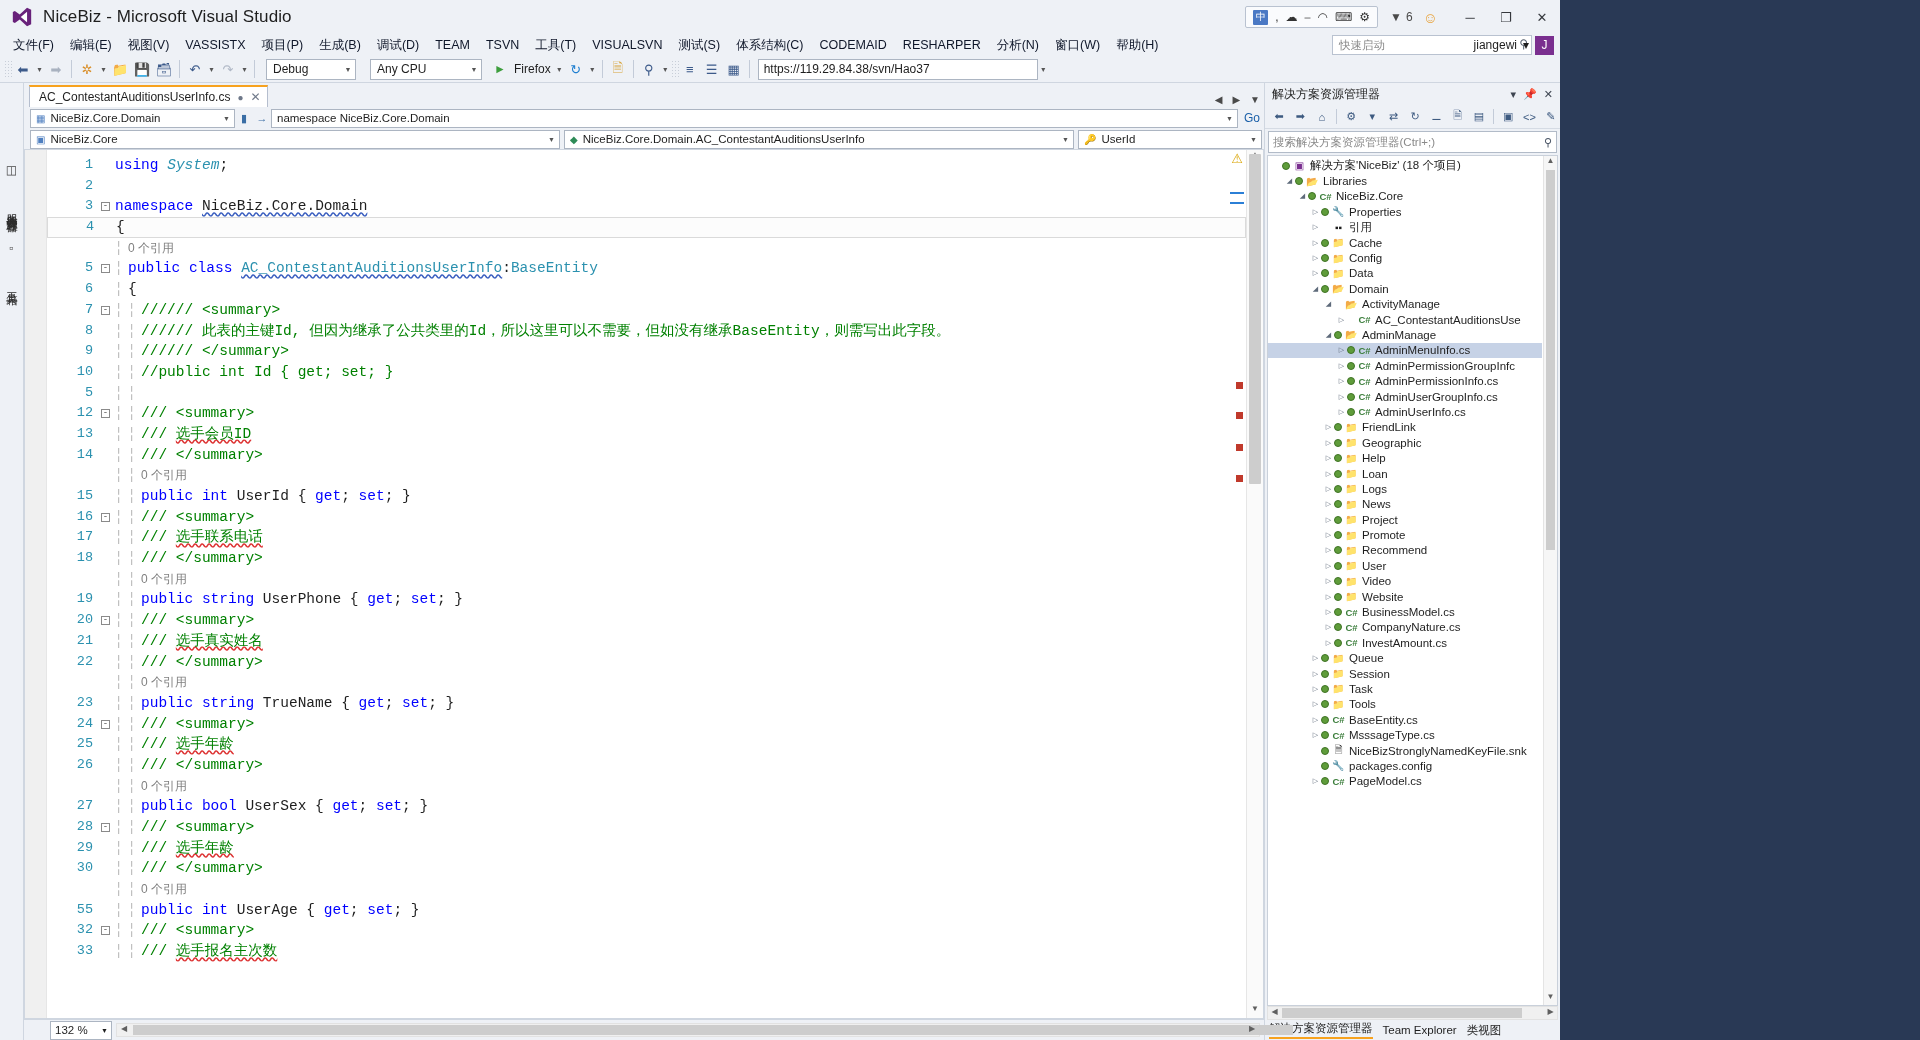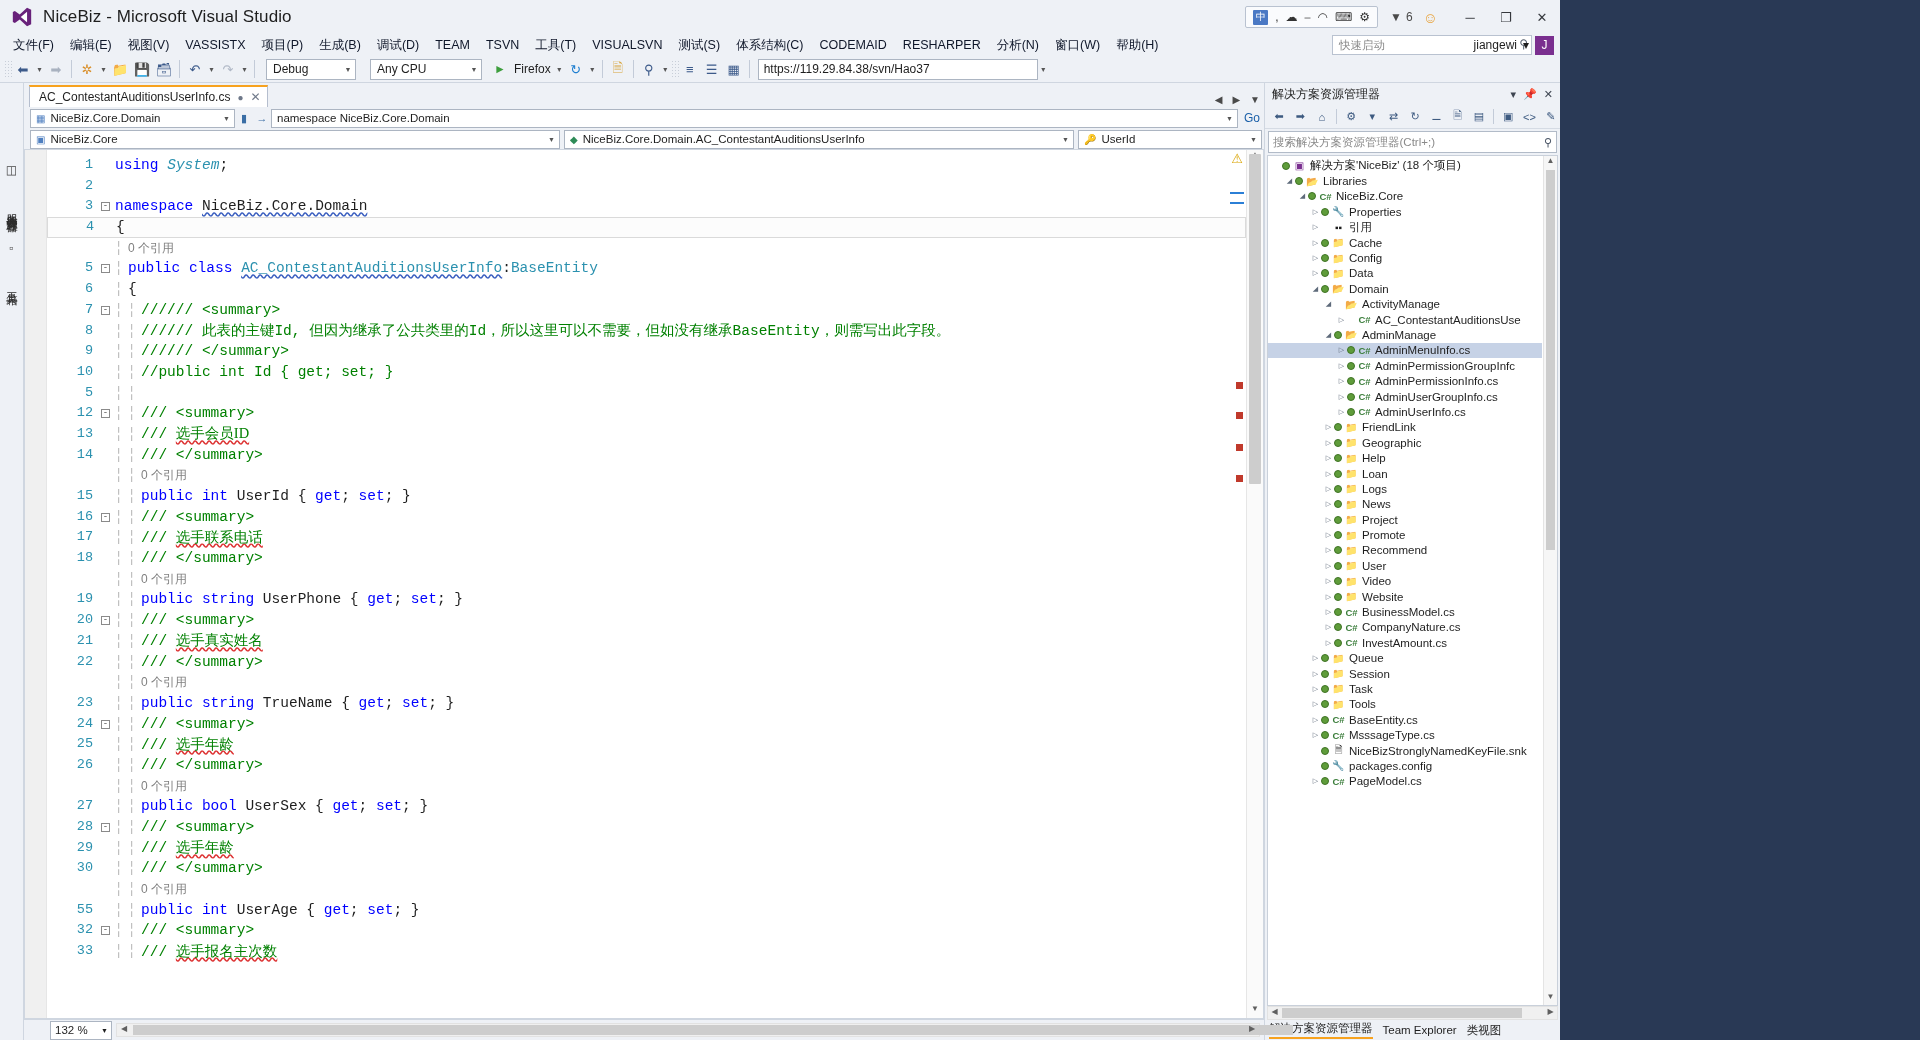--- a/index.html
+++ b/index.html
@@ -215,21 +215,20 @@
   .refcount {
     color: #808080; font-size: 12px; font-family: "Liberation Sans", sans-serif;
   }
   .squiggle {
     text-decoration: underline wavy #3b5fc0;
     text-decoration-skip-ink: none;
   }
   .squiggle-red {
     text-decoration: underline wavy #d33;
     text-decoration-skip-ink: none;
-    font-family: Liberation Serif, serif;
   }
 
   
   .edge-left {
     width: 22px; background: #f0f0f0; border-right:1px solid #e6e6e6;
   }
   .edge-right {
     width: 17px; background: #fafafa; border-left: 1px solid #e6e6e6;
     position: relative;
   }

